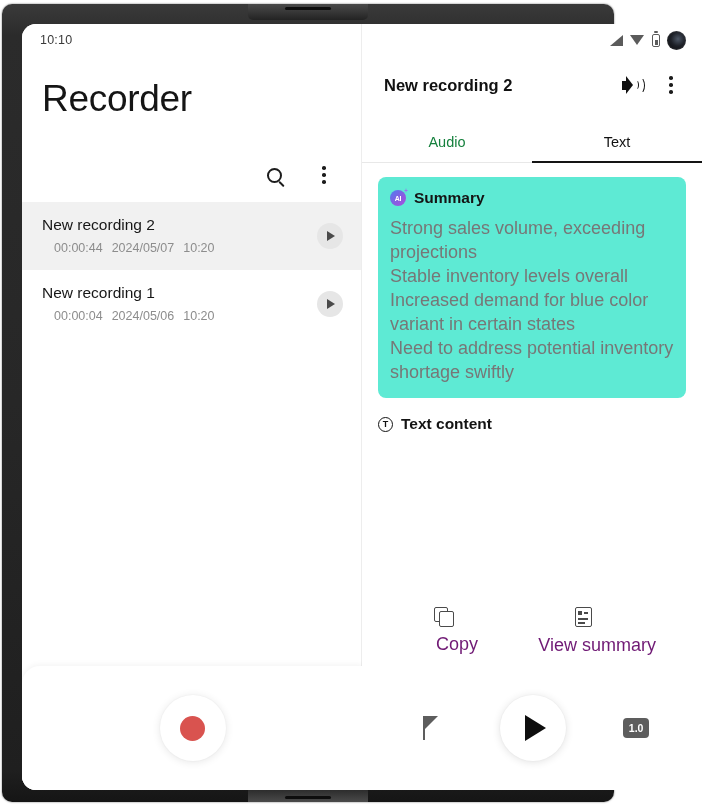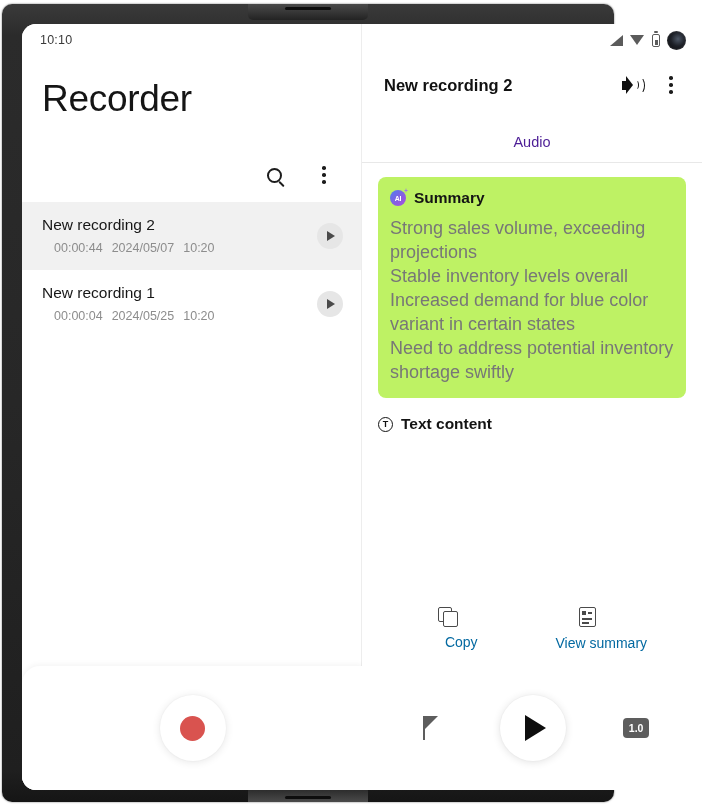--- a/index.html
+++ b/index.html
@@ -157,34 +157,34 @@
     border-top-color:transparent; border-bottom-color:transparent; border-radius:50%;
   }
   .ic-speaker .w1{ left:11px; top:4px; width:6px;height:10px;}
   .ic-speaker .w2{ left:13px; top:0.5px; width:10px;height:17px;}
 
   .tabs{
     display:flex; margin-top:24px; border-bottom:1px solid #e8e8e8;
   }
   .tab{
     flex:1; text-align:center; padding:12px 0 12px; font-size:14.5px;
-    color:#4c1d95; cursor:pointer; position:relative;
+    color:#15803d; cursor:pointer; position:relative;
   }
   .tab.active{ color:#111; font-weight:400; }
   .tab.active:after{
     content:""; position:absolute;left:0;right:0;bottom:-1px;height:2.5px;background:#141414;
   }
 
   .detail-body{
     padding: 14px 16px 0 16px;
     height: 430px; overflow:hidden;
   }
 
   .summary-card{
-    background:#bef264; border-radius:8px; padding:12px 12px 14px 12px;
+    background:#5eead4; border-radius:8px; padding:12px 12px 14px 12px;
   }
   .sec-head{ display:flex; align-items:center; gap:8px; margin-bottom:9px;}
   .sec-title{ font-size:15.5px; font-weight:700; color:#141414;}
   .ic-ai{
     width:16px;height:16px;border-radius:50%;flex:none;position:relative;
     background:linear-gradient(135deg,#4e7ef0 0%,#8b5ce0 60%,#a94fe0 100%);
     display:flex;align-items:center;justify-content:center;
   }
   .ic-ai b{ font-size:7px;color:#fff;font-weight:700;letter-spacing:-.3px;line-height:1;}
   .ic-ai:after{
@@ -200,21 +200,21 @@
     display:flex;align-items:center;justify-content:center;
   }
   .ic-t b{ font-size:9px;color:#141414;font-weight:700;line-height:1;}
   .transcript{ font-size:13.3px; line-height:24px; color:#8a8a8a; }
 
   .action-row{
     display:flex; justify-content:space-around; align-items:flex-start;
     padding: 14px 30px 0 30px;
   }
   .action{ display:flex;flex-direction:column;align-items:center;gap:8px;cursor:pointer;}
-  .action-label{ font-size:14px;color:#0369a1;margin-left:28px;}
+  .action-label{ font-size:18px;color:#701a75;margin-left:28px;}
   .ic-copy{ position:relative;width:19px;height:19px;}
   .ic-copy:before{
     content:"";position:absolute;left:0;top:0;width:12px;height:13px;
     border:1.7px solid #4a4a4a;border-radius:2px;
   }
   .ic-copy:after{
     content:"";position:absolute;left:5px;top:4px;width:13px;height:14px;
     border:1.7px solid #4a4a4a;border-radius:2px;background:#fff;
   }
   .ic-doc{ position:relative;width:17px;height:20px;border:1.7px solid #4a4a4a;border-radius:2px;}
@@ -293,21 +293,21 @@
         <div class="play-circle">
           <span class="play-tri"></span>
         </div>
       </div>
 
       <div class="rec-item">
         <div class="rec-meta">
           <div class="rec-name">New recording 1</div>
           <div class="rec-sub">
             <span>00:00:04</span>
-            <span>2024/05/25</span>
+            <span>2024/05/06</span>
             <span>10:20</span>
           </div>
         </div>
         <div class="play-circle">
           <span class="play-tri"></span>
         </div>
       </div>
 
       <div class="record-card">
         <div class="record-btn-wrap">
@@ -337,20 +337,21 @@
           <span class="ic-dots">
               <span></span>
               <span></span>
               <span></span>
             </span>
         </div>
       </div>
 
       <div class="tabs">
         <div class="tab">Audio</div>
+        <div class="tab active">Text</div>
       </div>
 
       <div class="detail-body">
 
         <div class="summary-card">
           <div class="sec-head">
             <span class="ic-ai">
                 <b>AI</b>
               </span>
             <span class="sec-title">Summary</span>

